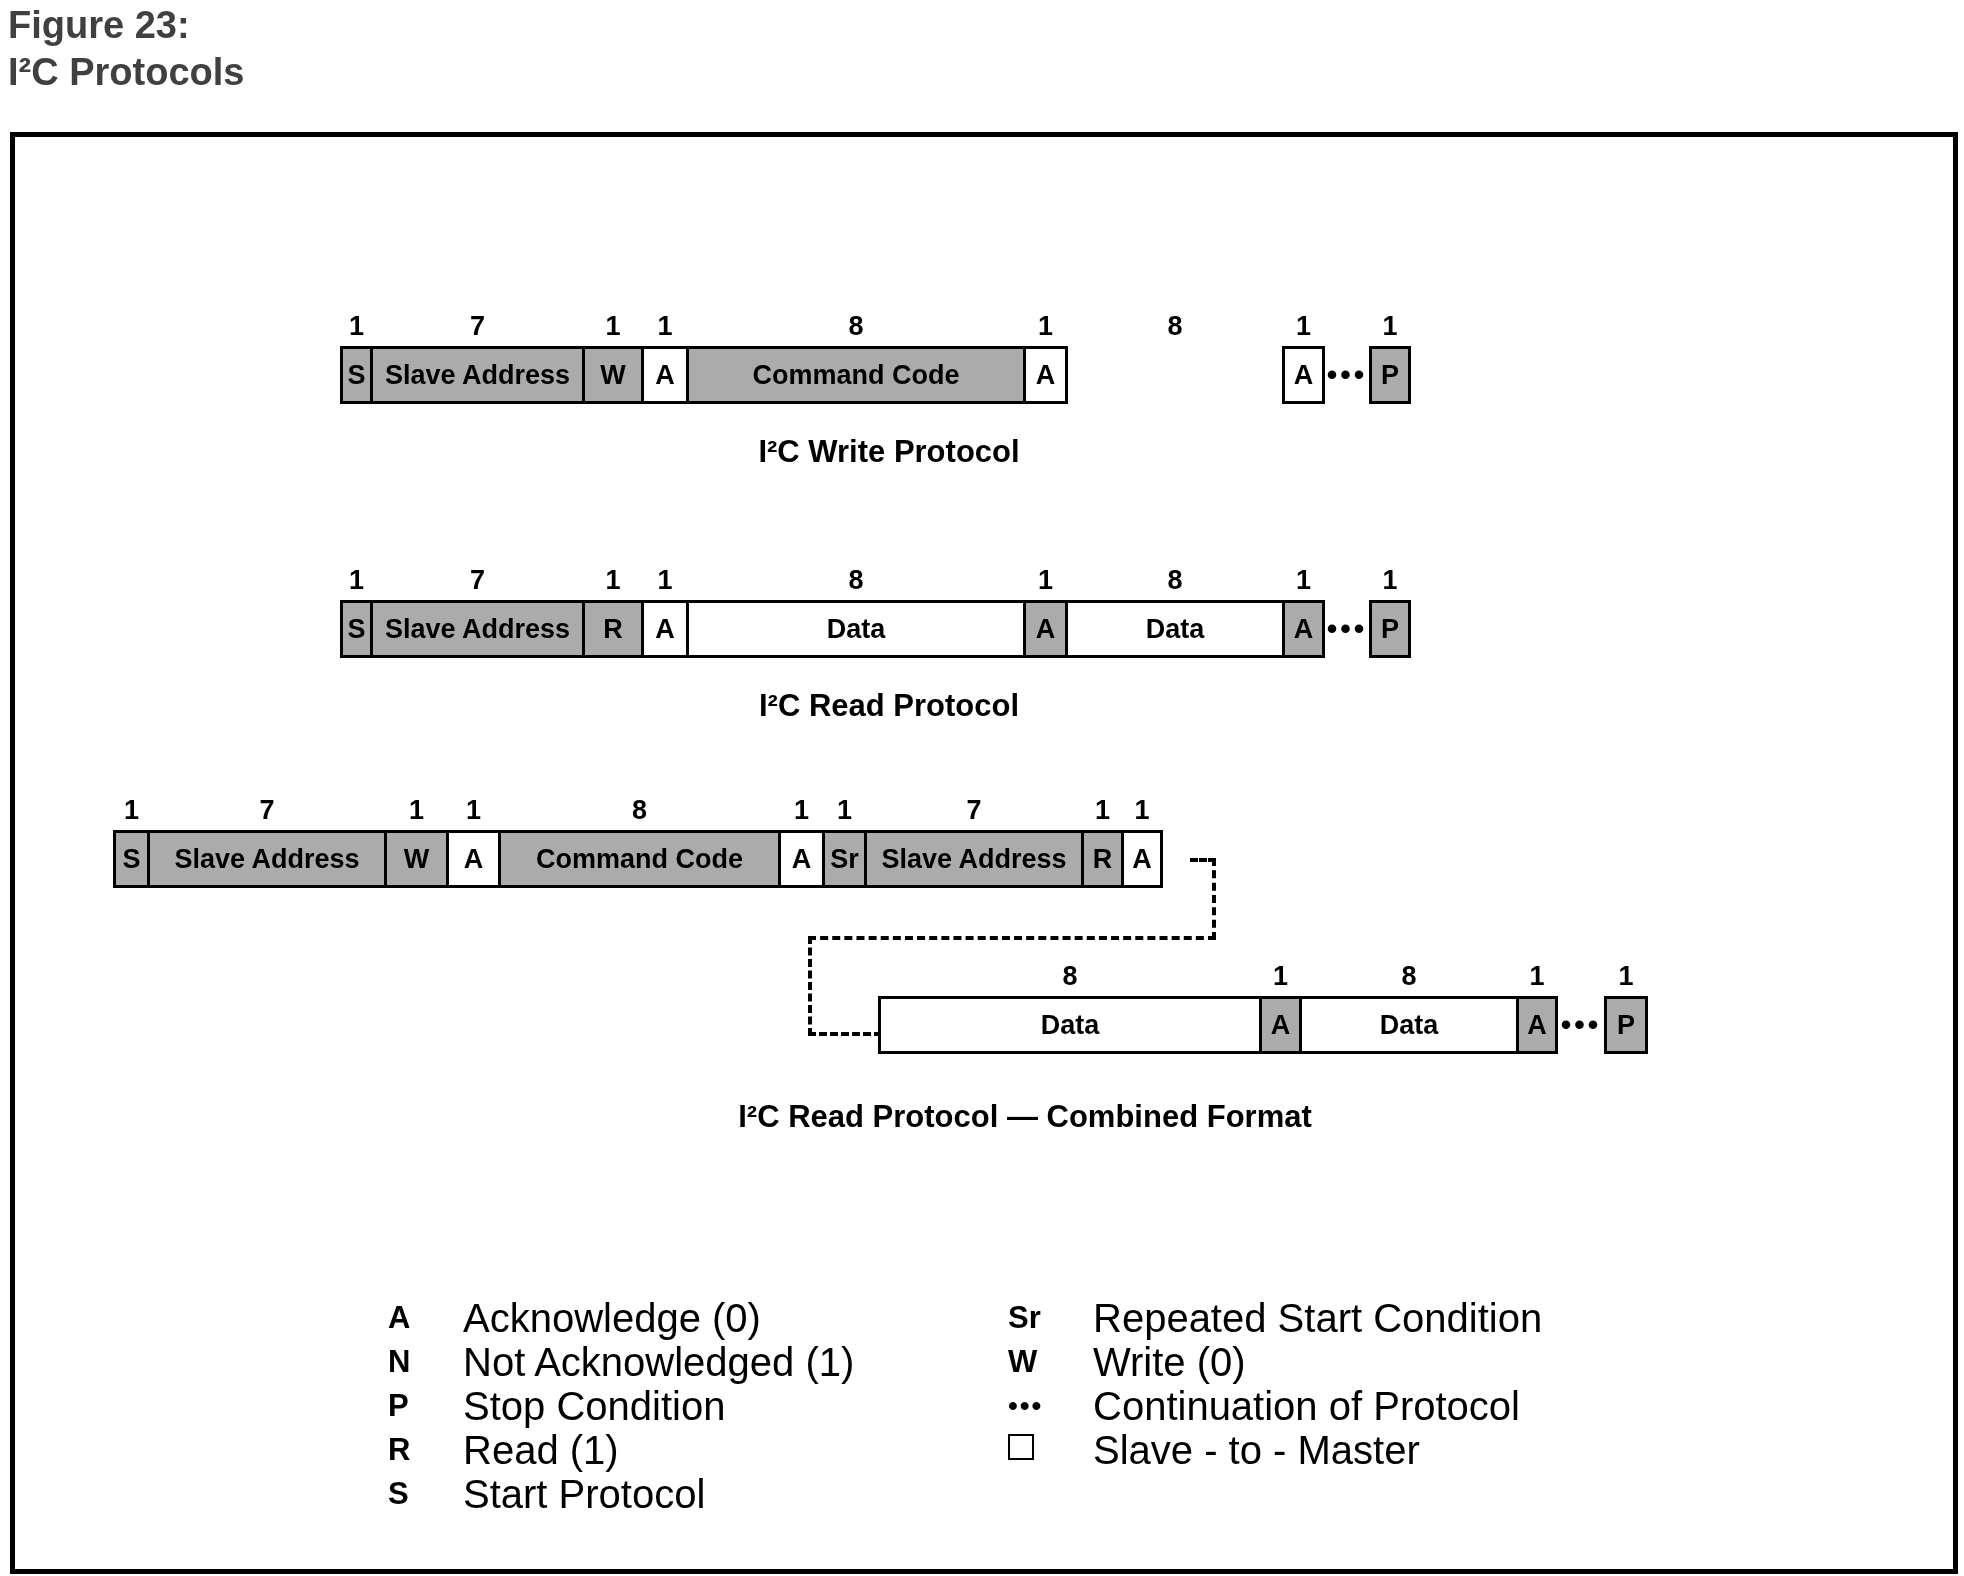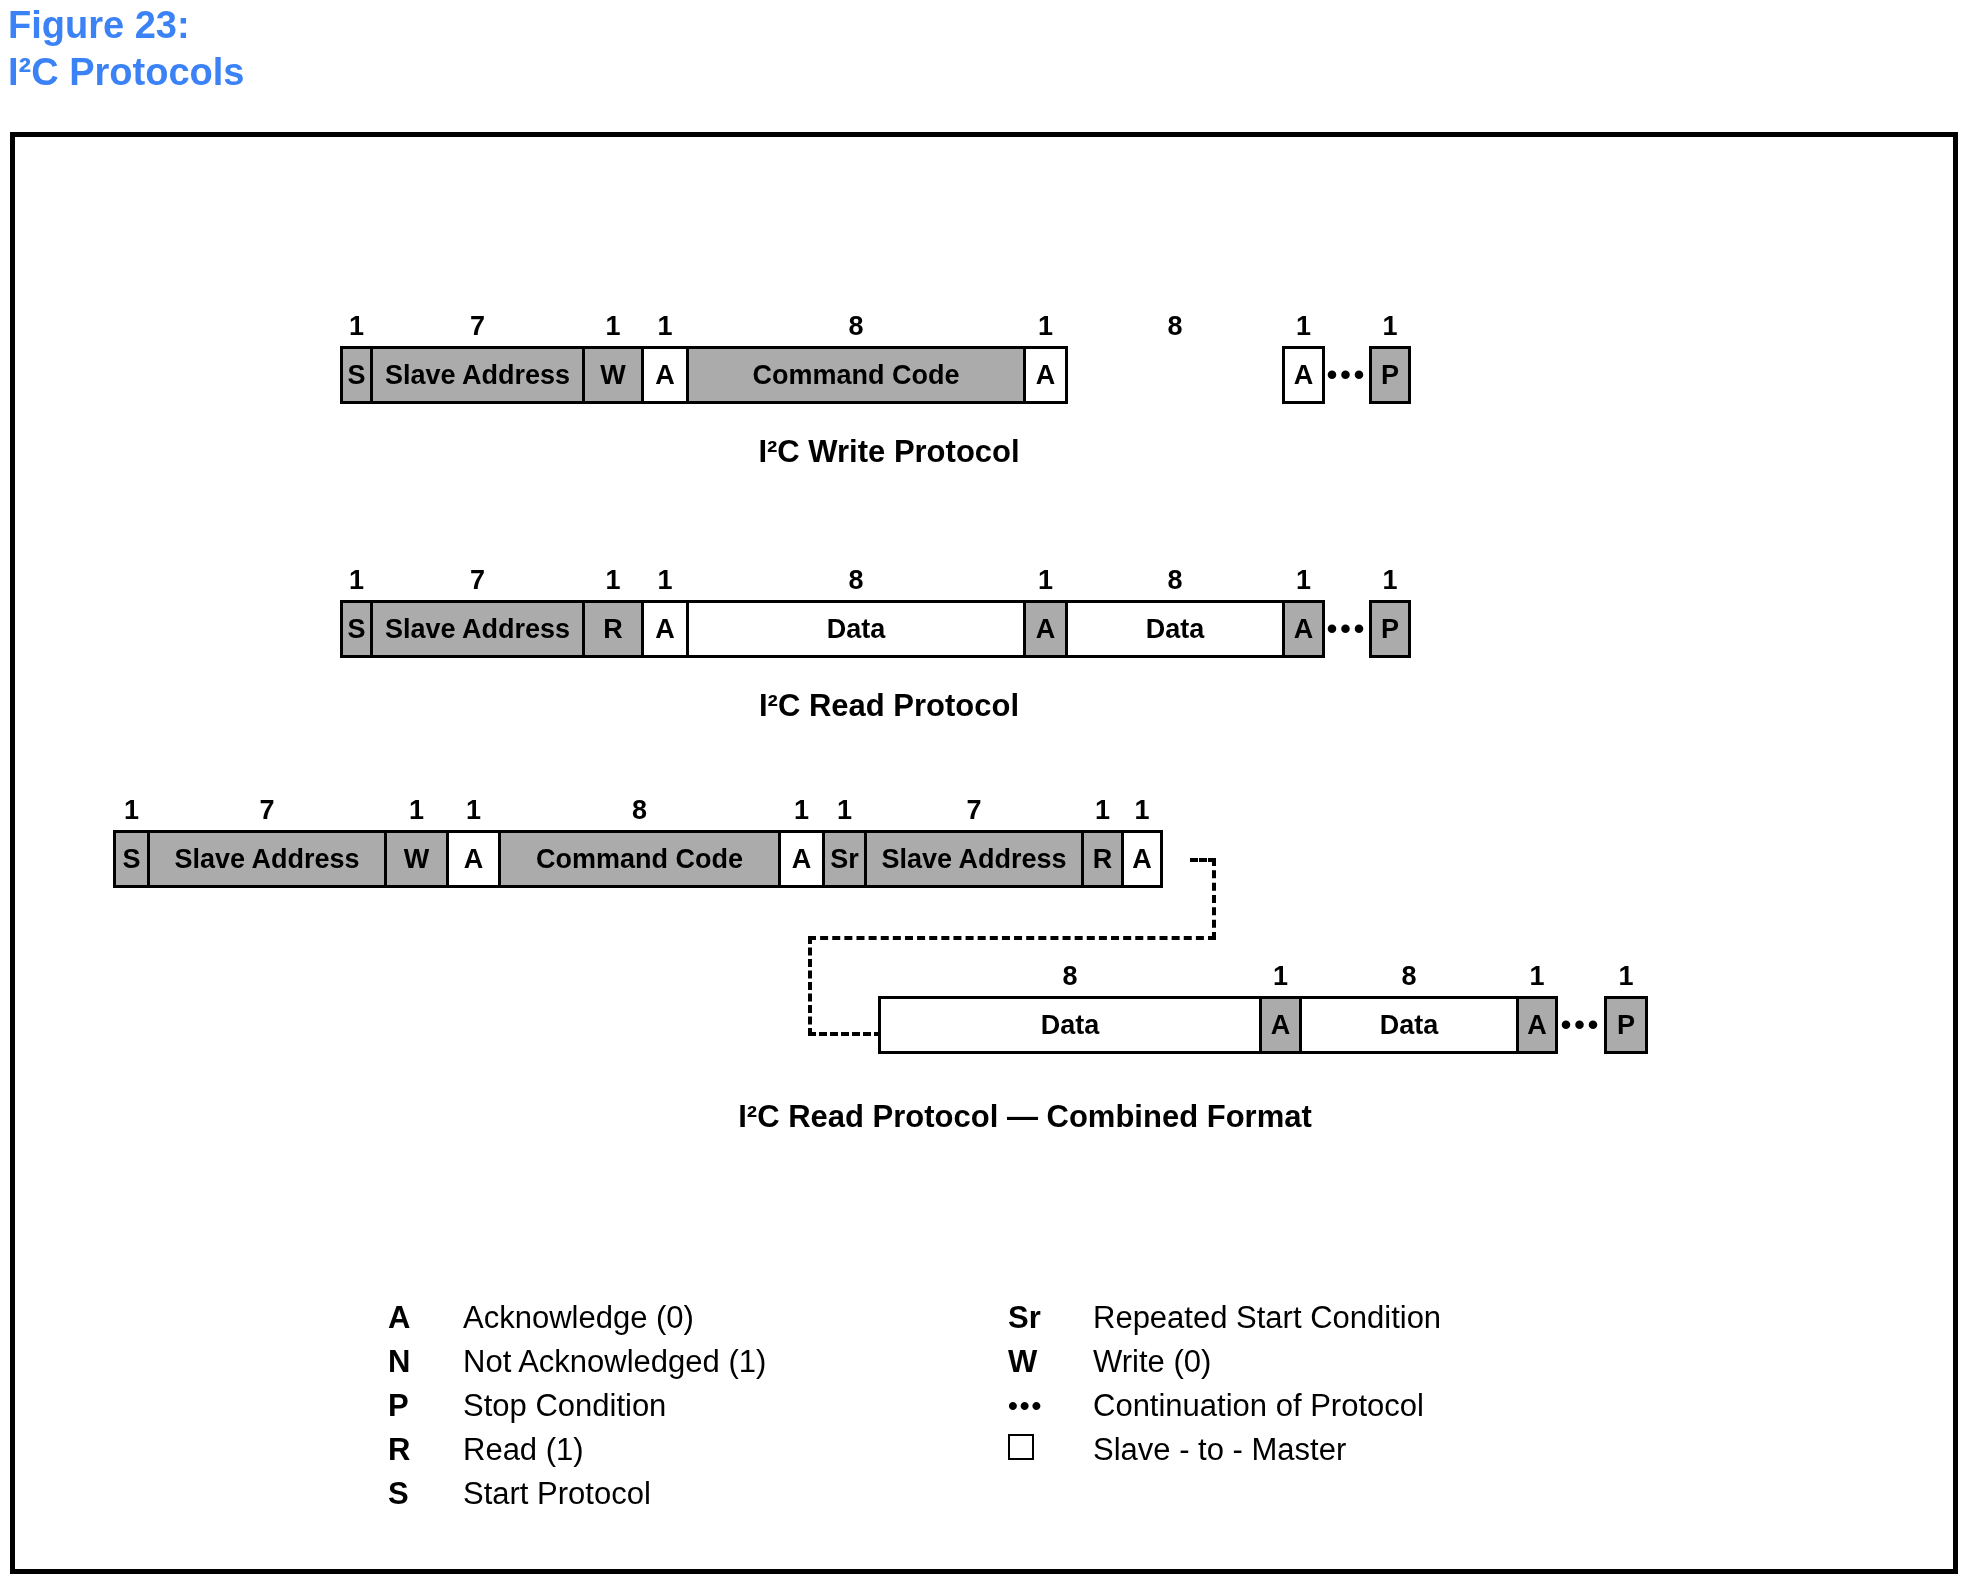--- a/index.html
+++ b/index.html
@@ -1,20 +1,20 @@
 <!DOCTYPE html>
 <html><head>
 <meta charset="utf-8">
 <style>
   html,body{margin:0;padding:0;background:#ffffff;}
   body{position:relative;width:1964px;height:1576px;overflow:hidden;
        font-family:"Liberation Sans", sans-serif;color:#000;}
 
   .fig-title{position:absolute;left:8px;top:2px;font-size:38px;font-weight:bold;
-             line-height:1.24;color:#3b82f6;}
+             line-height:1.24;color:#404040;}
 
   .frame{position:absolute;left:10px;top:132px;width:1938px;height:1432px;
          border:5px solid #000;background:#fff;}
 
   .proto-row{position:absolute;display:flex;align-items:flex-start;}
   .cells{display:flex;}
   .cell{display:flex;flex-direction:column;}
   .cell + .cell{margin-left:-3px;}
   .bits{height:36px;font-size:27px;font-weight:bold;text-align:center;line-height:32px;}
   .box{height:58px;border:3px solid #000;box-sizing:border-box;display:flex;
@@ -30,21 +30,21 @@
   .proto-label{position:absolute;font-size:31px;font-weight:bold;text-align:center;}
 
   .dash-h{position:absolute;border-top:4px dashed #000;}
   .dash-v{position:absolute;border-left:4px dashed #000;}
 
   .legend{position:absolute;}
   .legend-row{display:flex;align-items:center;height:44px;}
   .legend-symbol{font-size:31px;font-weight:bold;}
   .legend-left .legend-symbol{width:75px;}
   .legend-right .legend-symbol{width:85px;}
-  .legend-desc{font-size:31px;font-weight:normal;white-space:nowrap;}
+  .legend-desc{font-size:40px;font-weight:normal;white-space:nowrap;}
   .swatch{width:26px;height:26px;border:2px solid #000;box-sizing:border-box;display:inline-block;}
   .swatch-gray{background:#ababab;}
   .swatch-white{background:#ffffff;}
   .legend-dots{font-size:28px;font-weight:bold;letter-spacing:2px;}
 </style>
 </head>
 <body>
 
 <div class="fig-title">
   <div>Figure 23:</div>

